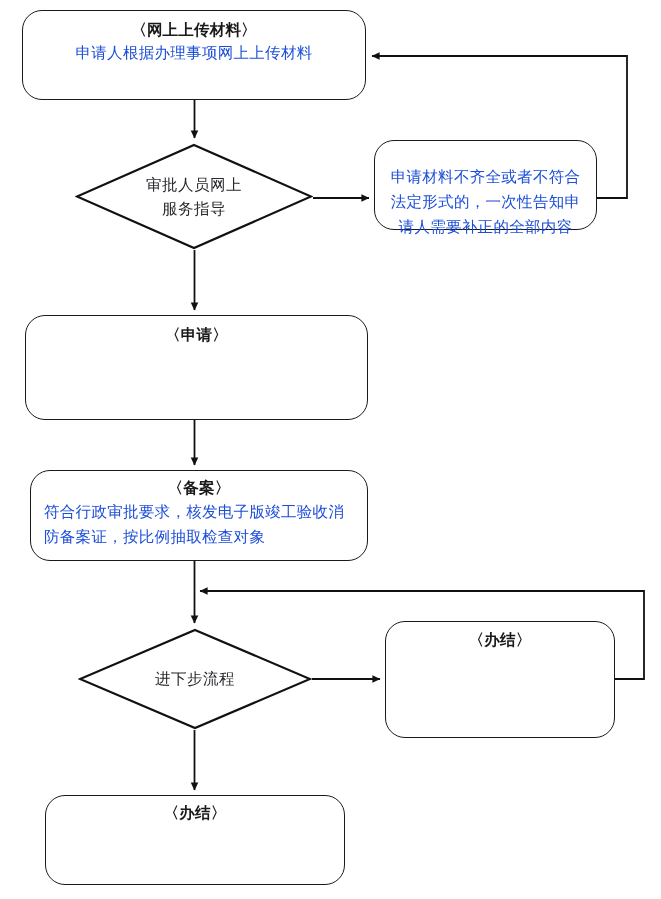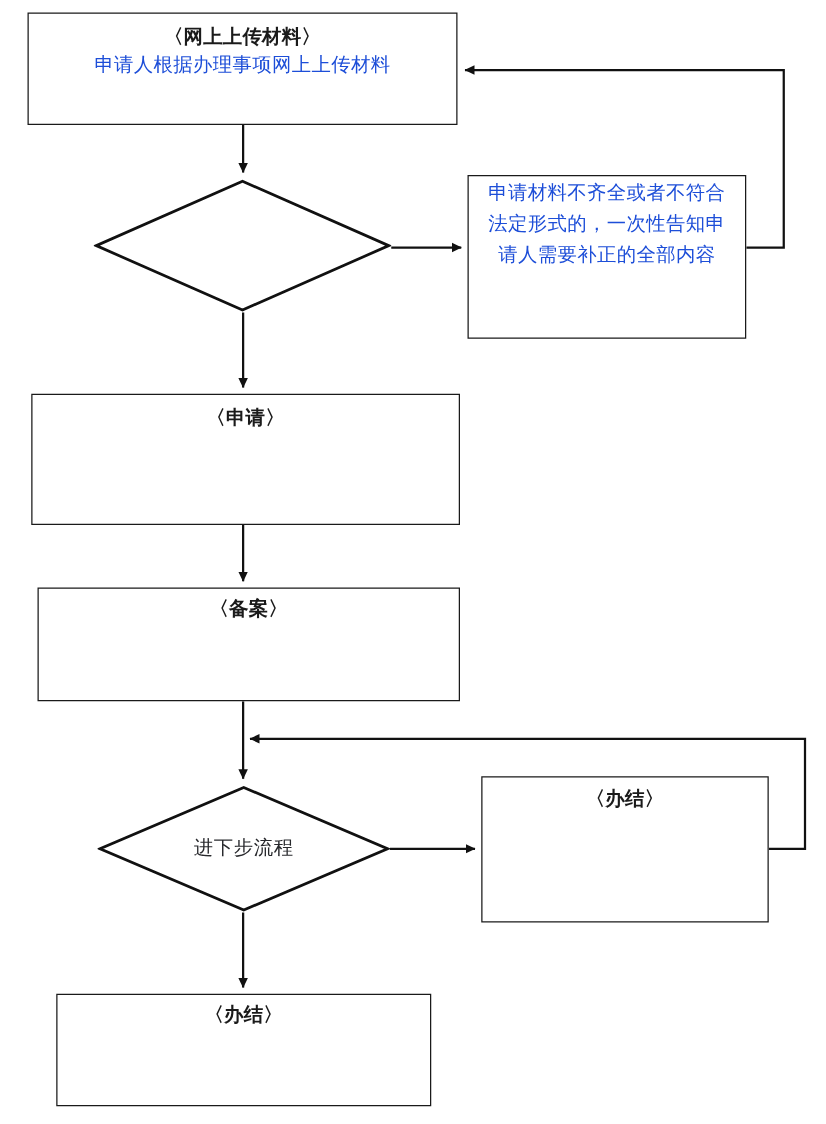--- a/index.html
+++ b/index.html
@@ -25,20 +25,21 @@
     height: 899px;
     pointer-events: none;
   }
   .node {
     position: absolute;
     box-sizing: border-box;
     display: flex;
     flex-direction: column;
     justify-content: flex-start;
     align-items: stretch;
+    border-radius: 20px;
   }
   .node.process {
     border: 1.4px solid #1a1a1a;
     background: #ffffff;
     padding-top: 7px;
   }
   .node-title {
     text-align: center;
     font-weight: bold;
     font-size: 15.5px;
@@ -140,32 +141,37 @@
 
   <div class="node process" style="left:22px; top:10px; width:344px; height:90px;">
     <div class="node-title">〈网上上传材料〉</div>
     <div class="node-body">申请人根据办理事项网上上传材料</div>
   </div>
 
   <div class="decision" style="left:75px; top:143px; width:238px; height:107px;">
     <svg width="238" height="107" viewBox="0 0 238 107">
       <polygon points="119,2 236,53.5 119,105 2,53.5" fill="#ffffff" stroke="#111111" stroke-width="2.2"></polygon>
     </svg>
+    <div class="decision-label">
+      <div>审批人员网上</div>
+      <div>服务指导</div>
+    </div>
   </div>
 
-  <div class="node process" style="left:374px; top:140px; width:223px; height:131px; padding-top:2px;">
+  <div class="node process" style="left:374px; top:140px; width:223px; height:90px; padding-top:24px;">
     <div class="node-body justify" style="padding:0 10px; line-height:1.6;">申请材料不齐全或者不符合法定形式的，一次性告知申请人需要补正的全部内容</div>
   </div>
 
   <div class="node process" style="left:25px; top:315px; width:343px; height:105px;">
     <div class="node-title">〈申请〉</div>
   </div>
 
   <div class="node process" style="left:30px; top:470px; width:338px; height:91px; padding-top:5px;">
     <div class="node-title">〈备案〉</div>
+    <div class="node-body left" style="line-height:1.62;">符合行政审批要求，核发电子版竣工验收消防备案证，按比例抽取检查对象</div>
   </div>
 
   <div class="decision" style="left:78px; top:628px; width:234px; height:102px;">
     <svg width="234" height="102" viewBox="0 0 234 102">
       <polygon points="117,2 232,51 117,100 2,51" fill="#ffffff" stroke="#111111" stroke-width="2.2"></polygon>
     </svg>
     <div class="decision-label">进下步流程</div>
   </div>
 
   <div class="node process" style="left:385px; top:621px; width:230px; height:117px; padding-top:6px;">

